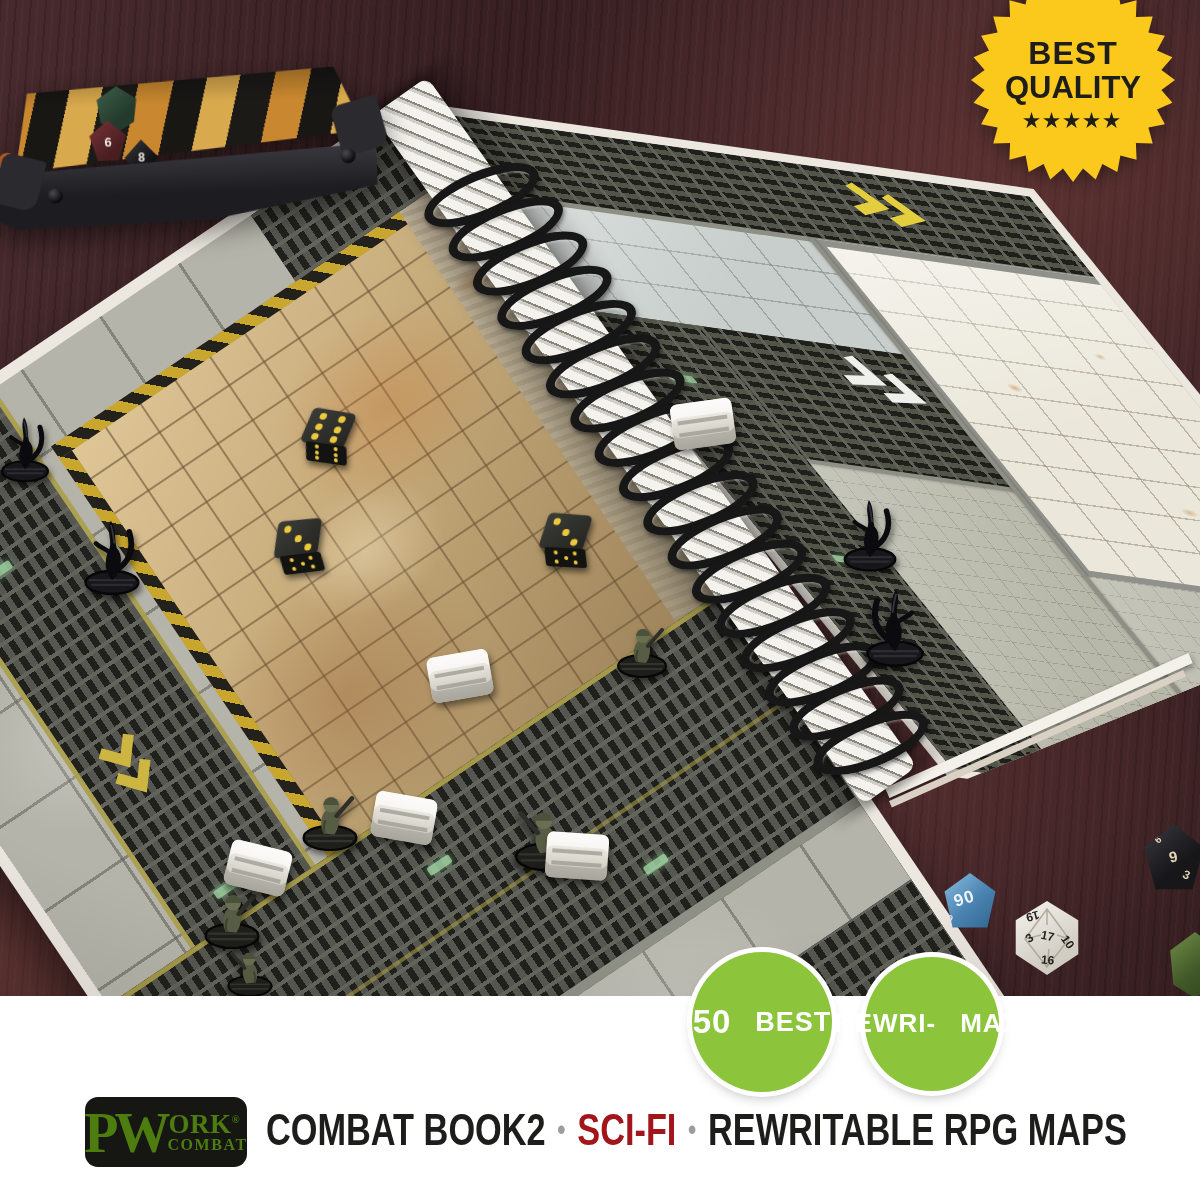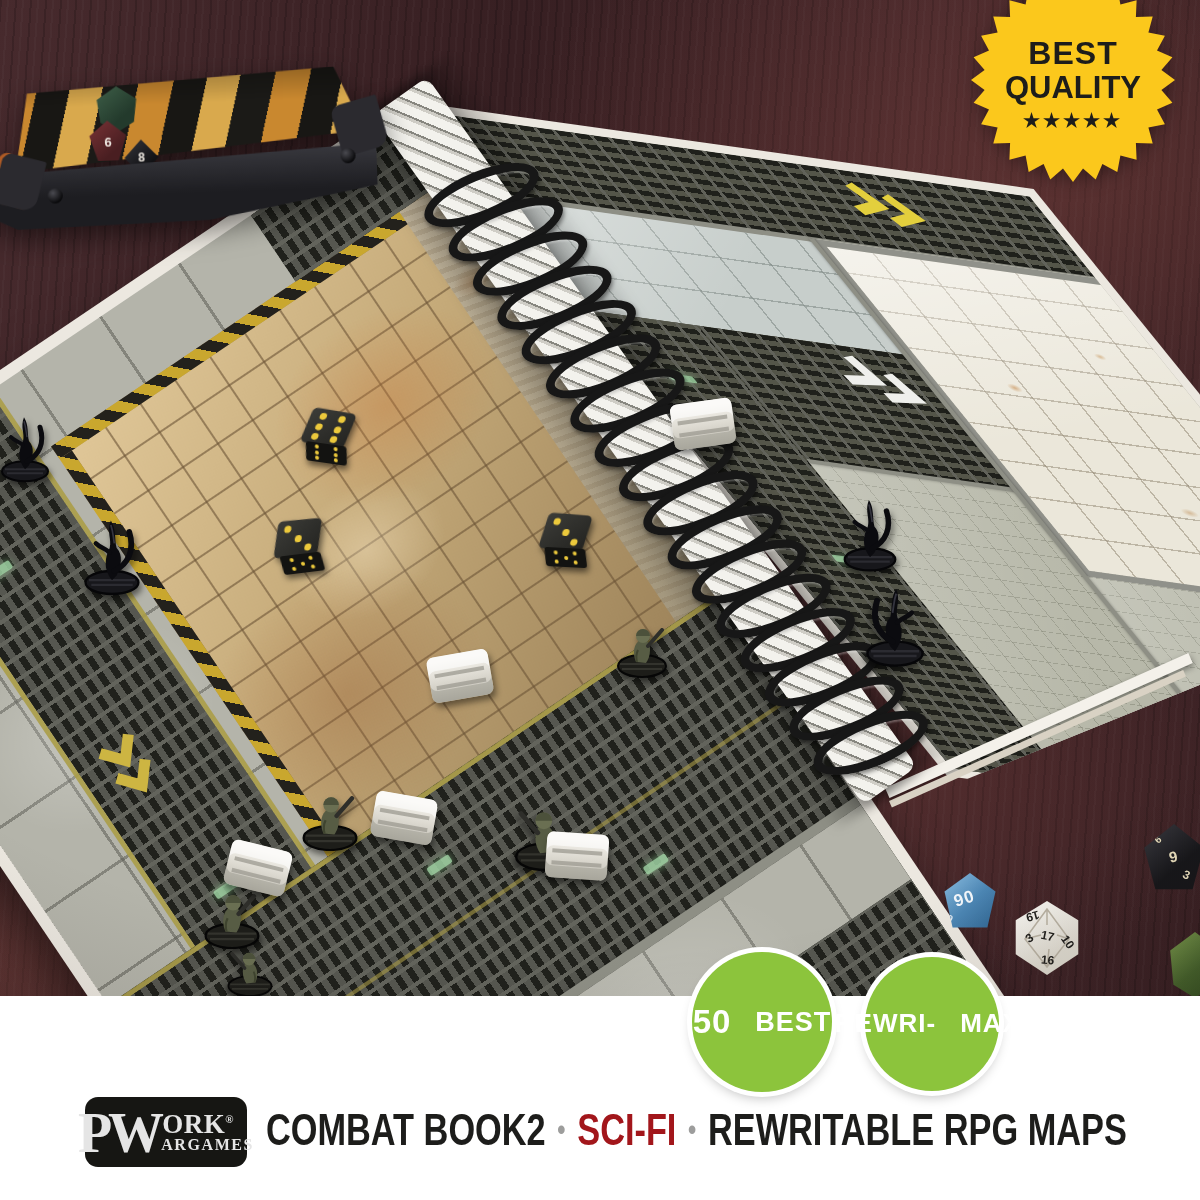--- a/index.html
+++ b/index.html
@@ -179,21 +179,21 @@
   .ribbon .t2{font-size:27px;letter-spacing:1px;}
   .r1{left:692px;top:952px;width:140px;height:140px;}
   .r2{left:865px;top:957px;width:134px;height:134px;}
   .r2 .t1,.r2 .t2{font-size:26px;}
   .r3{left:1035px;top:955px;width:140px;height:140px;}
   .r3 .t1{font-size:31px;letter-spacing:2px;}
 
   
   .band{position:absolute;left:0;bottom:0;width:1200px;height:204px;background:#fff;z-index:20;}
   .logo-box{position:absolute;left:85px;top:101px;width:162px;height:70px;background:#161613;
-     border-radius:13px;color:#e5e5e5;font-family:"Liberation Serif",serif;font-weight:bold;
+     border-radius:13px;color:#4d7c0f;font-family:"Liberation Serif",serif;font-weight:bold;
      display:flex;align-items:center;justify-content:center;}
   .logo-inner{display:flex;align-items:flex-start;}
   .logo-pw{font-size:56px;line-height:.9;letter-spacing:-4px;margin-top:2px;}
   .logo-col{display:flex;flex-direction:column;margin-left:2px;margin-top:6px;}
   .logo-ork{font-size:27px;line-height:.9;letter-spacing:.5px;}
   .logo-reg{font-size:11px;vertical-align:super;}
   .logo-argames{font-size:16px;letter-spacing:1.6px;line-height:1;margin-top:1px;margin-left:-1px;}
   .tagline{position:absolute;left:266px;top:110px;height:48px;display:flex;gap:15px;
      align-items:center;font-weight:bold;font-size:44px;color:var(--ink);
      transform:scaleX(.78);transform-origin:left center;white-space:nowrap;letter-spacing:0;}
@@ -500,21 +500,21 @@
     <div class="t1">REWRI-</div>
     <div class="t2">MAXI</div>
   </div>
 
   <div class="band">
     <div class="logo-box">
       <div class="logo-inner">
         <span class="logo-pw">PW</span>
         <span class="logo-col">
           <span class="logo-ork"><span>ORK</span><span class="logo-reg">®</span></span>
-          <span class="logo-argames">ARGAMES</span>
+          <span class="logo-argames">COMBAT</span>
         </span>
       </div>
     </div>
     <div class="tagline">
         <span class="tl-text">COMBAT BOOK2</span>
         <span class="tl-dot">•</span>
         <span class="tl-accent">SCI-FI</span>
         <span class="tl-dot">•</span>
         <span class="tl-text">REWRITABLE RPG MAPS</span>
       </div>

